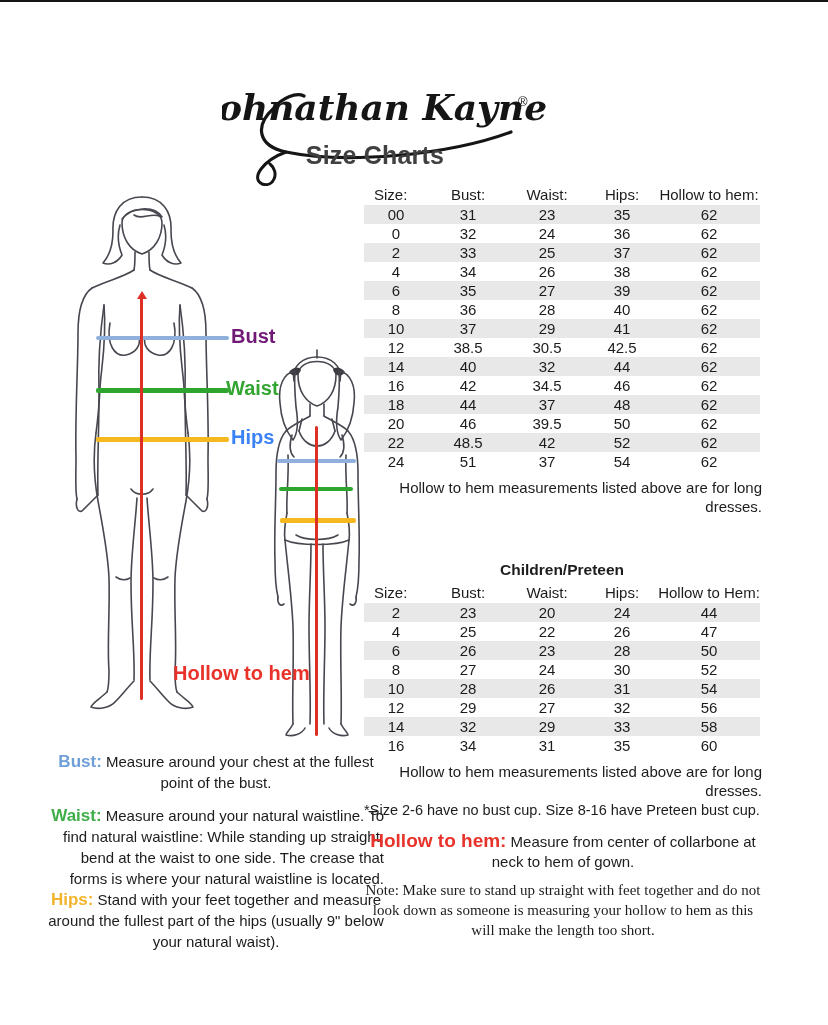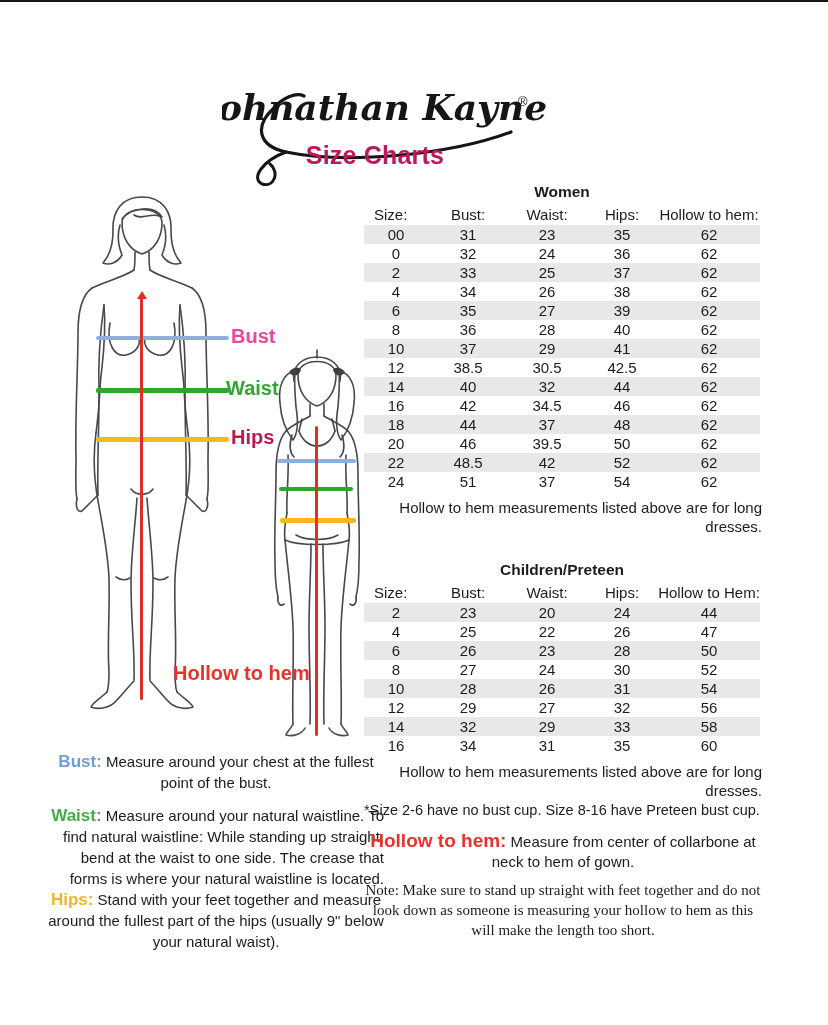--- a/index.html
+++ b/index.html
@@ -5,40 +5,40 @@
   * { margin:0; padding:0; box-sizing:border-box; }
   html,body { background:#ffffff; }
   body { font-family:"Liberation Sans","DejaVu Sans",sans-serif; color:#1c1c1c; }
   .page { position:relative; width:828px; height:1025px; margin:0 auto; background:#ffffff; overflow:hidden; }
   .top-rule { position:absolute; left:0; top:0; width:828px; height:2px; background:#141414; }
 
   
   .logo-svg { position:absolute; left:222px; top:68px; width:356px; height:118px; }
   .logo-script { font-family:"DejaVu Serif","Liberation Serif",serif; font-style:italic; font-weight:bold; }
   .size-charts { position:absolute; left:225px; top:141px; width:300px; text-align:center;
-                 font-size:25px; font-weight:bold; color:#be185d; letter-spacing:0.2px; }
+                 font-size:25px; font-weight:bold; color:#404040; letter-spacing:0.2px; }
 
   
   .fig { position:absolute; }
   .fig path { fill:none; stroke:#474750; stroke-width:1.6; stroke-linecap:round; stroke-linejoin:round; }
   .fig path.filled { fill:#3a3a40; stroke:none; }
 
   .mline { position:absolute; border-radius:2px; }
   .mline.bust  { background:#8fb0dc; }
   .mline.waist { background:#2ea52e; }
   .mline.hips  { background:#f5b81f; }
   .mline.red   { background:#dd2f23; }
   .red-arrow { position:absolute; width:0; height:0;
                border-left:5px solid transparent; border-right:5px solid transparent;
                border-bottom:8px solid #dd2f23; }
 
   .fig-label { position:absolute; font-weight:bold; font-size:20px; white-space:nowrap; }
-  .fig-label.bust  { color:#ec4899; }
+  .fig-label.bust  { color:#701a75; }
   .fig-label.waist { color:#33a532; }
-  .fig-label.hips  { color:#be185d; }
+  .fig-label.hips  { color:#3b82f6; }
   .fig-label.red   { color:#e8332a;text-align:right; }
 
   
   .tbl-block { position:absolute; left:362px; width:400px; }
   .tbl-title { text-align:center; font-weight:bold; font-size:15.5px; margin-bottom:2px; }
   table.size-table { width:396px; margin:0 auto; border-collapse:collapse; table-layout:fixed; }
   table.size-table col.c1 { width:64px; } table.size-table col.c2 { width:80px; }
   table.size-table col.c3 { width:78px; } table.size-table col.c4 { width:72px; }
   table.size-table col.c5 { width:102px; }
   table.size-table th { font-weight:normal; font-size:15px; height:22px; text-align:center;
@@ -151,21 +151,20 @@
   <div class="mline waist" style="left:279px; top:487px; width:74px; height:4px;"></div>
   <div class="mline hips" style="left:280px; top:518px; width:76px; height:5px;"></div>
   <div class="mline red" style="left:315px; top:426px; width:3px;  height:310px;"></div>
 
   <span class="fig-label bust" style="left:231px; top:325px;">Bust</span>
   <span class="fig-label waist" style="left:226px; top:377px;">Waist</span>
   <span class="fig-label hips" style="left:231px; top:426px;">Hips</span>
   <span class="fig-label red" style="left:173px; top:662px;">Hollow to hem</span>
 
   <div class="tbl-block" style="top:183px;">
-    <div class="tbl-title">Women</div>
     <table class="size-table">
       <colgroup>
           <col class="c1">
           <col class="c2">
           <col class="c3">
           <col class="c4">
           <col class="c5">
         </colgroup>
       <thead>
         <tr>

